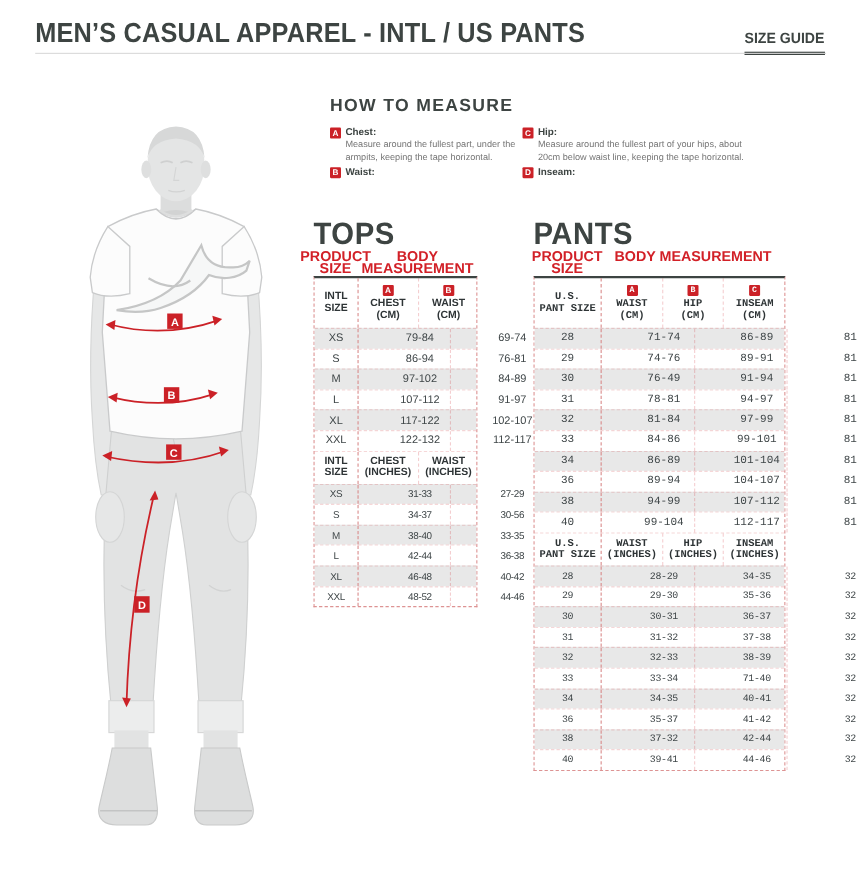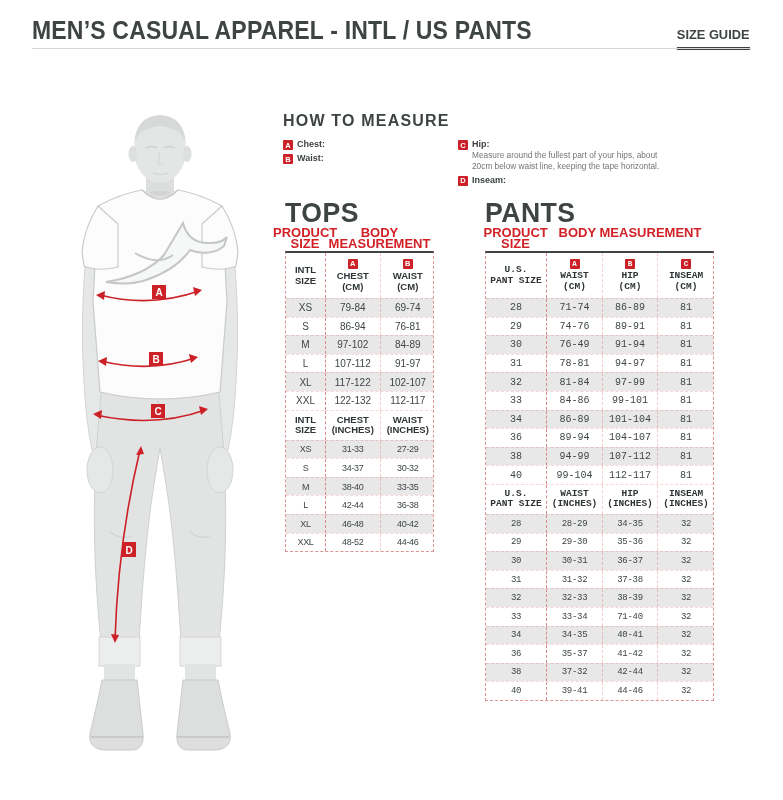--- a/index.html
+++ b/index.html
@@ -17,21 +17,21 @@
     font-size:13.5px; font-weight:700; color:#3d4442;
     border-bottom:3.5px solid #3d4442; padding-bottom:5px;
     transform:scaleX(.95); transform-origin:right top; cursor:pointer;
   }
   .hdr-rule{ position:absolute; left:32px; right:32px; top:48px; height:1px; background:#d9d9d9; }
 
   
   .figure-wrap{ position:absolute; left:40px; top:92px; width:245px; height:665px; }
 
   
-  .howto{ position:absolute; left:283px; top:88px; width:475px;margin-top:24px; }
+  .howto{ position:absolute; left:300px; top:88px; width:475px; }
   .howto h2{ font-size:16px; font-weight:800; letter-spacing:1.2px; color:#3d4442; margin-bottom:9px; }
   .howto-cols{ display:grid; grid-template-columns:175px 1fr; column-gap:0; }
   .mitem{ display:flex; gap:4px; margin-bottom:3px; }
   .mbadge{
     flex:0 0 auto; width:10px; height:10px; margin-top:1px;
     background:#cb2127; color:#fff; font-size:7.5px; font-weight:700;
     display:flex; align-items:center; justify-content:center; border-radius:1px;
   }
   .mname{ font-size:9px; font-weight:700; color:#3d4442; line-height:11px; }
   .mdesc{ font-size:8.3px; color:#757575; line-height:10.8px; }
@@ -50,21 +50,21 @@
   .labels .ps{ max-width:64px; justify-self:center; }
 
   .sg-table{ border:1px dashed #dd9393; border-top:2px solid #3d4442; }
   .trow{ display:grid; align-items:center; }
   .tops-table .trow{ grid-template-columns:40px 54.5px 54.5px; }
   .pants-table .trow{ grid-template-columns:61px 56px 55px 56px;font-family:Liberation Mono, monospace; }
   .c{ text-align:center; font-size:10px; color:#3f4648; border-right:1px dashed rgba(203,33,39,.22);
       align-self:stretch; display:flex; align-items:center; justify-content:center; }
   .c.size{ border-right:1px dashed #d98b8b; font-size:10px; }
   .trow .c:last-child{ border-right:none; }
-  .databody .trow{ height:18.6px; border-top:1px dashed rgba(203,33,39,.18); }
+  .databody .trow{ height:18.6px; border-top:1px dashed rgba(203,33,39,.18);gap:29px; }
   .databody .trow.stripe{ background:#e8e8e8; }
   .thead{ height:45px; }
   .thead .c{ flex-direction:column; justify-content:center; gap:2px; font-weight:700;
     font-size:9.5px; line-height:10.5px; color:#2e3436; }
   .tbadge{ width:10px; height:10px; background:#cb2127; color:#fff; font-size:7.5px; font-weight:700;
     display:flex; align-items:center; justify-content:center; border-radius:1px; }
   .subhead{ height:30px; border-top:1px dashed rgba(203,33,39,.18); }
   .subhead .c{ flex-direction:column; font-weight:700; font-size:9.5px; line-height:10.5px; color:#2e3436; }
   .inchesbody .c{ font-size:9px; letter-spacing:-.3px; }
   .hlabel{ white-space:pre-line; text-align:center; }
@@ -163,20 +163,21 @@
 </div>
 
 <section class="howto">
   <h2>HOW TO MEASURE</h2>
   <div class="howto-cols">
     <div class="colA">
       <div class="mitem">
         <span class="mbadge">A</span>
         <div class="mtext">
           <div class="mname">Chest:</div>
+          <div class="mdesc">Measure around the fullest part, under the armpits, keeping the tape horizontal.</div>
         </div>
       </div>
       <div class="mitem">
         <span class="mbadge">B</span>
         <div class="mtext">
           <div class="mname">Waist:</div>
         </div>
       </div>
     </div>
     <div class="colB">
@@ -260,21 +261,21 @@
     </div>
     <div class="databody inchesbody">
         <div class="trow stripe">
           <div class="c size">XS</div>
           <div class="c">31-33</div>
           <div class="c">27-29</div>
         </div>
         <div class="trow">
           <div class="c size">S</div>
           <div class="c">34-37</div>
-          <div class="c">30-32</div>
+          <div class="c">30-56</div>
         </div>
         <div class="trow stripe">
           <div class="c size">M</div>
           <div class="c">38-40</div>
           <div class="c">33-35</div>
         </div>
         <div class="trow">
           <div class="c size">L</div>
           <div class="c">42-44</div>
           <div class="c">36-38</div>

